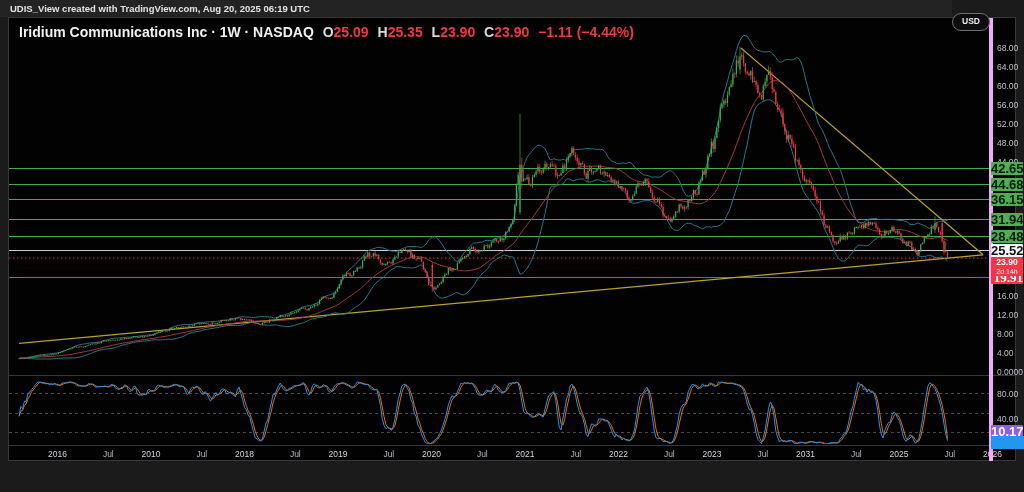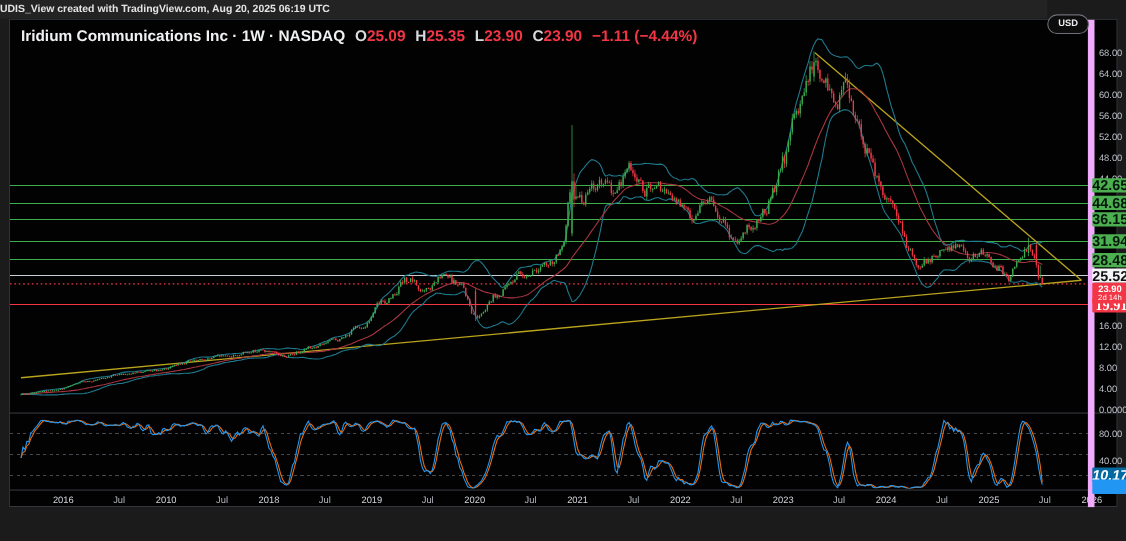--- a/index.html
+++ b/index.html
@@ -1,34 +1,34 @@
 <!DOCTYPE html>
 <html><head>
 <meta charset="utf-8">
 <style>
   html,body{margin:0;padding:0;background:#1b1b1b;}
   *{box-sizing:border-box;}
   #stage{position:relative;width:1024px;height:492px;background:#1b1b1b;overflow:hidden;
          font-family:"Liberation Sans",sans-serif;}
   #topbar{position:absolute;left:0;top:0;width:952px;height:17px;background:#232323;
-          color:#e4e4e4;font-size:9.5px;font-weight:700;line-height:17px;}
+          color:#e4e4e4;font-size:9.5px;font-weight:700;line-height:17px;padding-left:10px;}
   #widget{position:absolute;left:8px;top:17px;width:1008px;height:444px;background:#020202;
           border:1px solid #34373c;}
   #main-pane{position:absolute;left:0;top:0;width:980px;height:357px;}
   #osc-pane{position:absolute;left:0;top:358px;width:980px;height:68px;}
   #pane-divider{position:absolute;left:0;top:357px;width:1008px;height:1px;background:#34373c;}
   #time-axis{position:absolute;left:0;top:427px;width:980px;height:16px;border-top:1px solid #34373c;}
-  #price-axis{position:absolute;left:980px;top:0;width:28px;height:444px;border-left:6px solid #f0abfc;}
+  #price-axis{position:absolute;left:980px;top:0;width:28px;height:444px;border-left:4px solid #f0abfc;}
   .tick{position:absolute;left:4px;width:34px;height:12px;color:#bfc3ca;font-size:8.5px;line-height:12px;}
   .badge{position:absolute;left:-2px;width:32px;height:13px;font-size:13px;font-weight:700;
          line-height:13px;text-align:right;border-radius:1px;z-index:3;}
   .badge.green{background:#4caf50;color:#03180a;}
   .badge.white{background:#f4f5f7;color:#111;}
   .badge.red{background:#f23645;color:#fff;}
-  .badge.orange{background:#0369a1;color:#fff;font-style:italic;}
+  .badge.orange{background:#8b5cf6;color:#fff;}
   .badge.blue{background:#2196f3;color:#fff;padding-left:48px;}
   #lp-badge{position:absolute;left:-2px;width:32px;height:19px;background:#f23645;color:#fff;
             text-align:center;border-radius:1px;z-index:4;}
   #lp-badge .p{font-size:8.5px;font-weight:700;line-height:11px;}
   #lp-badge .cd{font-size:7px;line-height:7px;opacity:.95;}
   .tlabel{position:absolute;top:3px;width:36px;margin-left:-18px;text-align:right;
           color:#b4b8bf;font-size:8.5px;}
   .tlabel.year{color:#d2d5da;}
   #sym-title{position:absolute;left:10px;top:6px;z-index:2;font-size:14px;white-space:nowrap;}
   #sym-title .meta{color:#f0f1f3;font-weight:700;}
@@ -99,21 +99,21 @@
         <div class="tlabel year" style="left: 320.5px;">2019</div>
         <div class="tlabel" style="left: 367.25px;">Jul</div>
         <div class="tlabel year" style="left: 414px;">2020</div>
         <div class="tlabel" style="left: 460.75px;">Jul</div>
         <div class="tlabel year" style="left: 507.5px;">2021</div>
         <div class="tlabel" style="left: 554.25px;">Jul</div>
         <div class="tlabel year" style="left: 601px;">2022</div>
         <div class="tlabel" style="left: 647.75px;">Jul</div>
         <div class="tlabel year" style="left: 694.5px;">2023</div>
         <div class="tlabel" style="left: 741.25px;">Jul</div>
-        <div class="tlabel year" style="left: 788px;">2024</div>
+        <div class="tlabel year" style="left: 788px;">2031</div>
         <div class="tlabel" style="left: 834.75px;">Jul</div>
         <div class="tlabel year" style="left: 881.5px;">2025</div>
         <div class="tlabel" style="left: 928.25px;">Jul</div>
         <div class="tlabel year" style="left: 975px;">2026</div>
       </div>
 
     <div id="price-axis">
         <div class="tick" style="top: 23.98px;">68.00</div>
         <div class="tick" style="top: 43.04px;">64.00</div>
         <div class="tick" style="top: 62.1px;">60.00</div>

